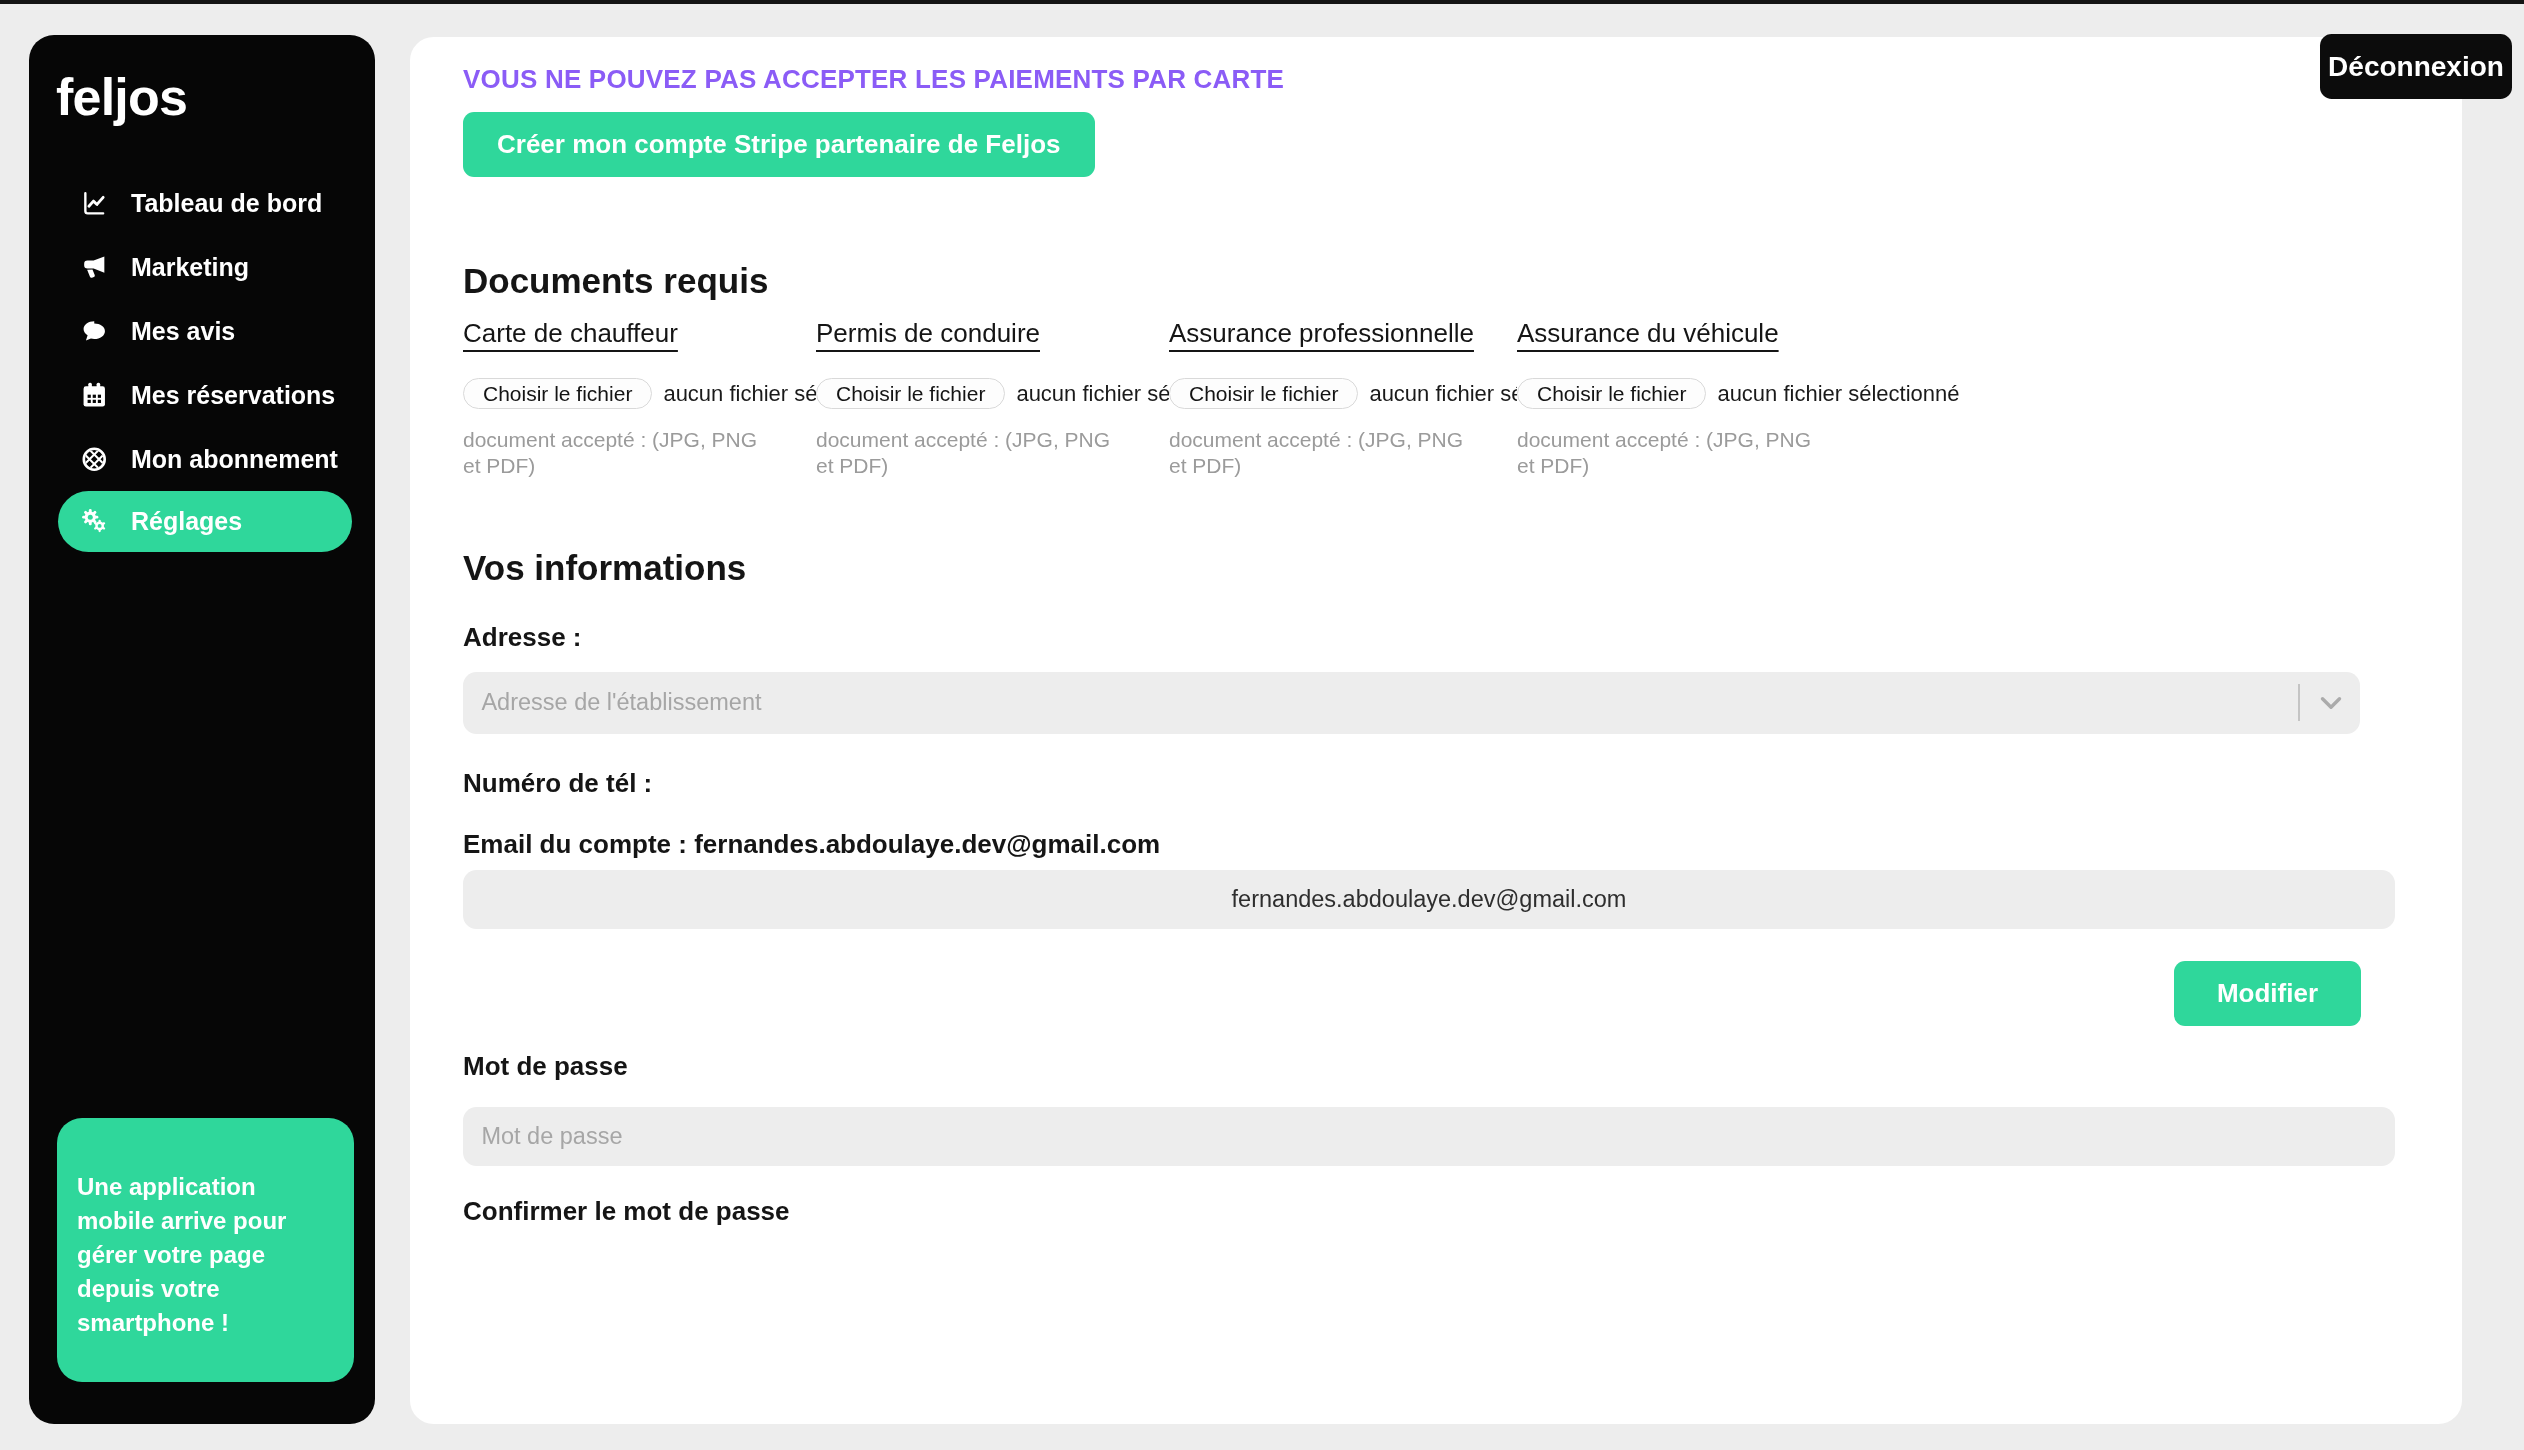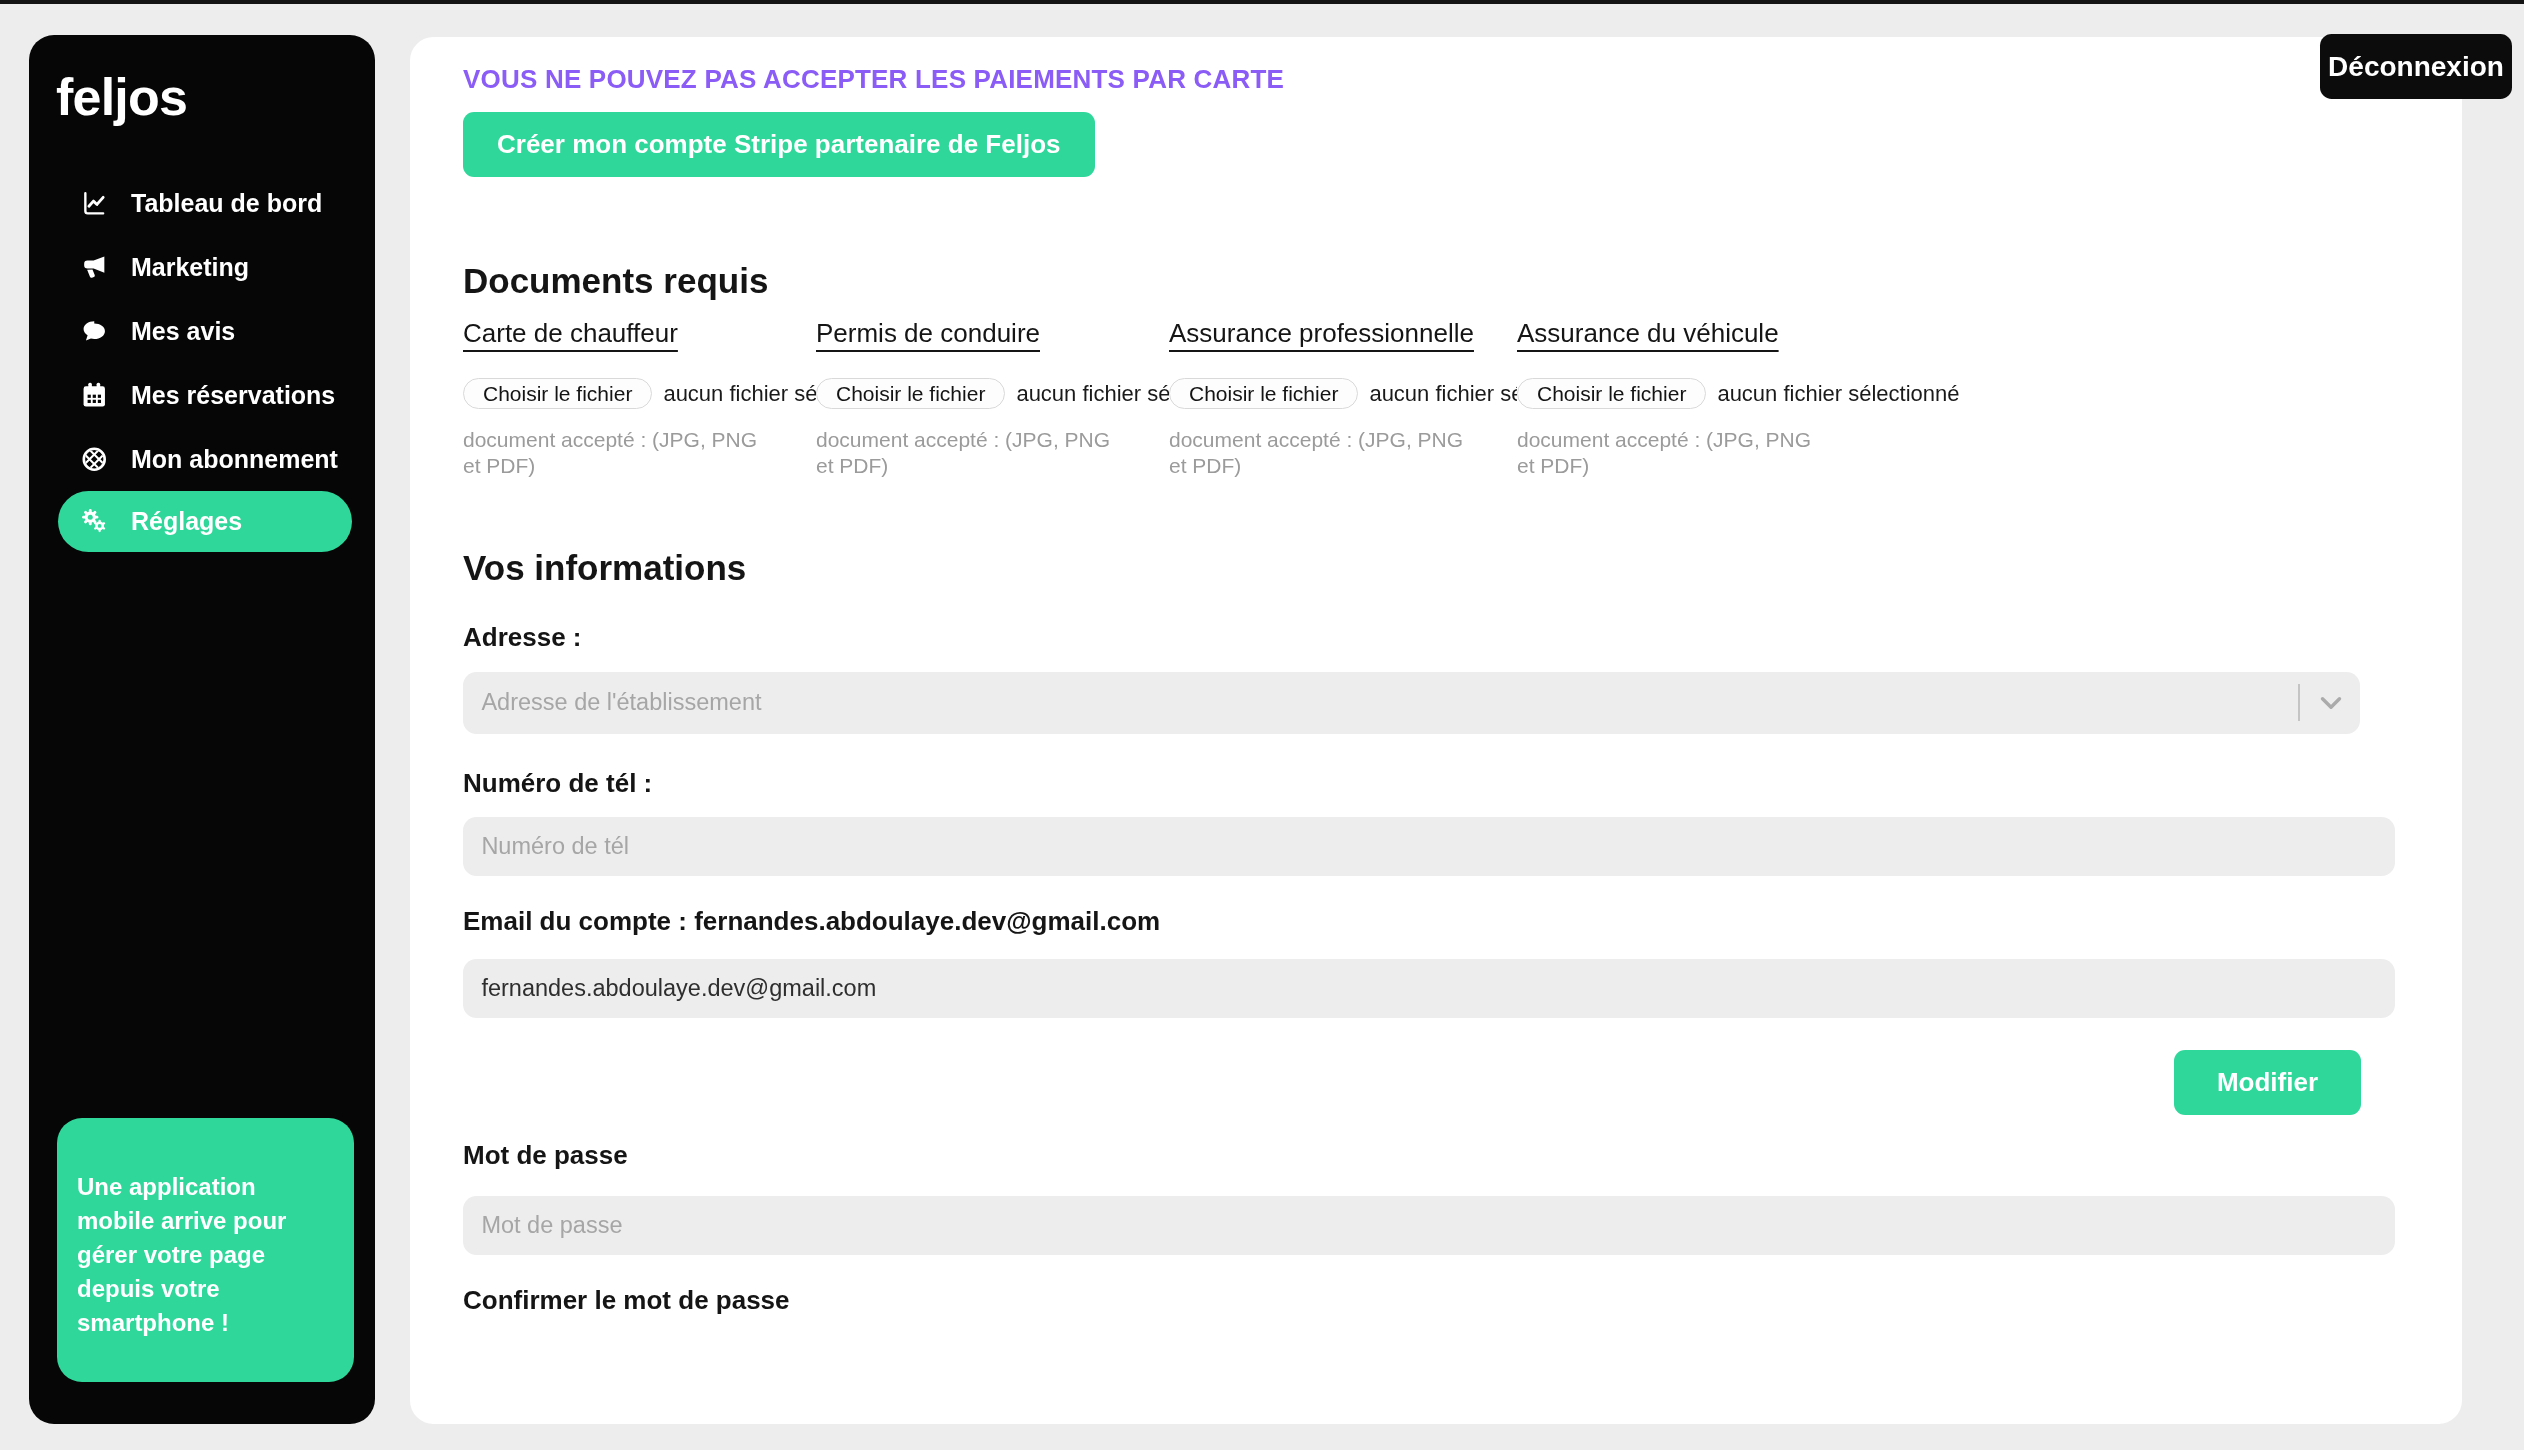--- a/index.html
+++ b/index.html
@@ -91,21 +91,21 @@
   }
   .txt-input { height:59px; padding:0 18.4px; display:block; }
   ::placeholder { color:#a6a6a6; opacity:1; }
   .select-divider {
     position:absolute; right:60px; top:12.6px; width:1.7px; height:37px; background:#c4c4c4;
   }
   .select-chevron { position:absolute; right:11.7px; top:14.2px; width:34px; height:34px; }
   .lab-tel { margin-top:34px; }
   .inp-tel { margin-top:18.4px; }
   .lab-email { margin-top:30px; }
-  .inp-email { margin-top:22px; color:#2e2e2e; }
+  .inp-email { margin-top:10px; color:#2e2e2e;text-align:center; }
   .modify-row { margin-top:32px; text-align:right; padding-right:34px; }
   .modify-btn { height:65px; padding:0 43px; }
   .lab-pwd { margin-top:25px; }
   .inp-pwd { margin-top:25px; }
   .lab-cpwd { margin-top:30px; }
 </style>
 </head>
 <body>
 
 <div class="topbar"></div>
@@ -273,21 +273,20 @@
     <input type="text" placeholder="Adresse de l'établissement" style="">
     <span class="select-divider"></span>
     <span class="select-chevron">
       <svg width="34" height="34" viewBox="0 0 24 24" fill="none" stroke="#ababab" stroke-width="2.4" stroke-linecap="round" stroke-linejoin="round">
           <polyline points="6 9 12 15 18 9"></polyline>
         </svg>
     </span>
   </div>
 
   <div class="fld-label lab-tel">Numéro de tél :</div>
-  <input type="text" class="txt-input inp-tel" placeholder="Numéro de tél" style="">
 
   <div class="fld-label lab-email">Email du compte : fernandes.abdoulaye.dev@gmail.com</div>
   <input type="text" class="txt-input inp-email" value="fernandes.abdoulaye.dev@gmail.com" style="">
 
   <div class="modify-row">
     <button class="btn-green modify-btn">Modifier</button>
   </div>
 
   <div class="fld-label lab-pwd">Mot de passe</div>
   <input type="text" class="txt-input inp-pwd" placeholder="Mot de passe" style="">

